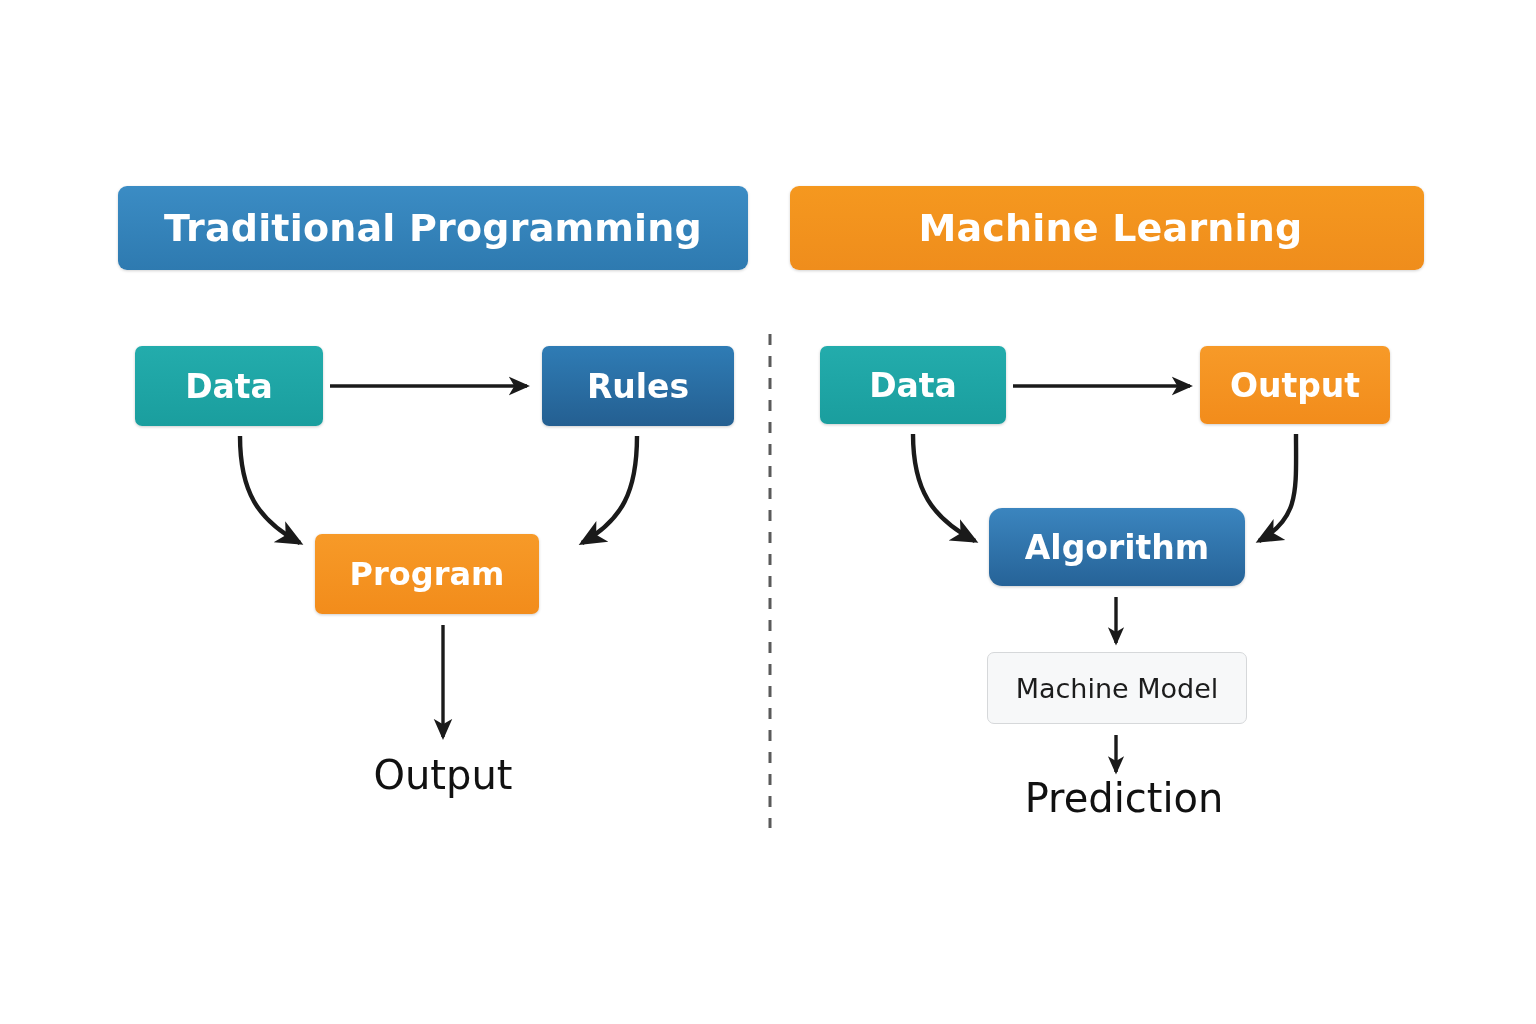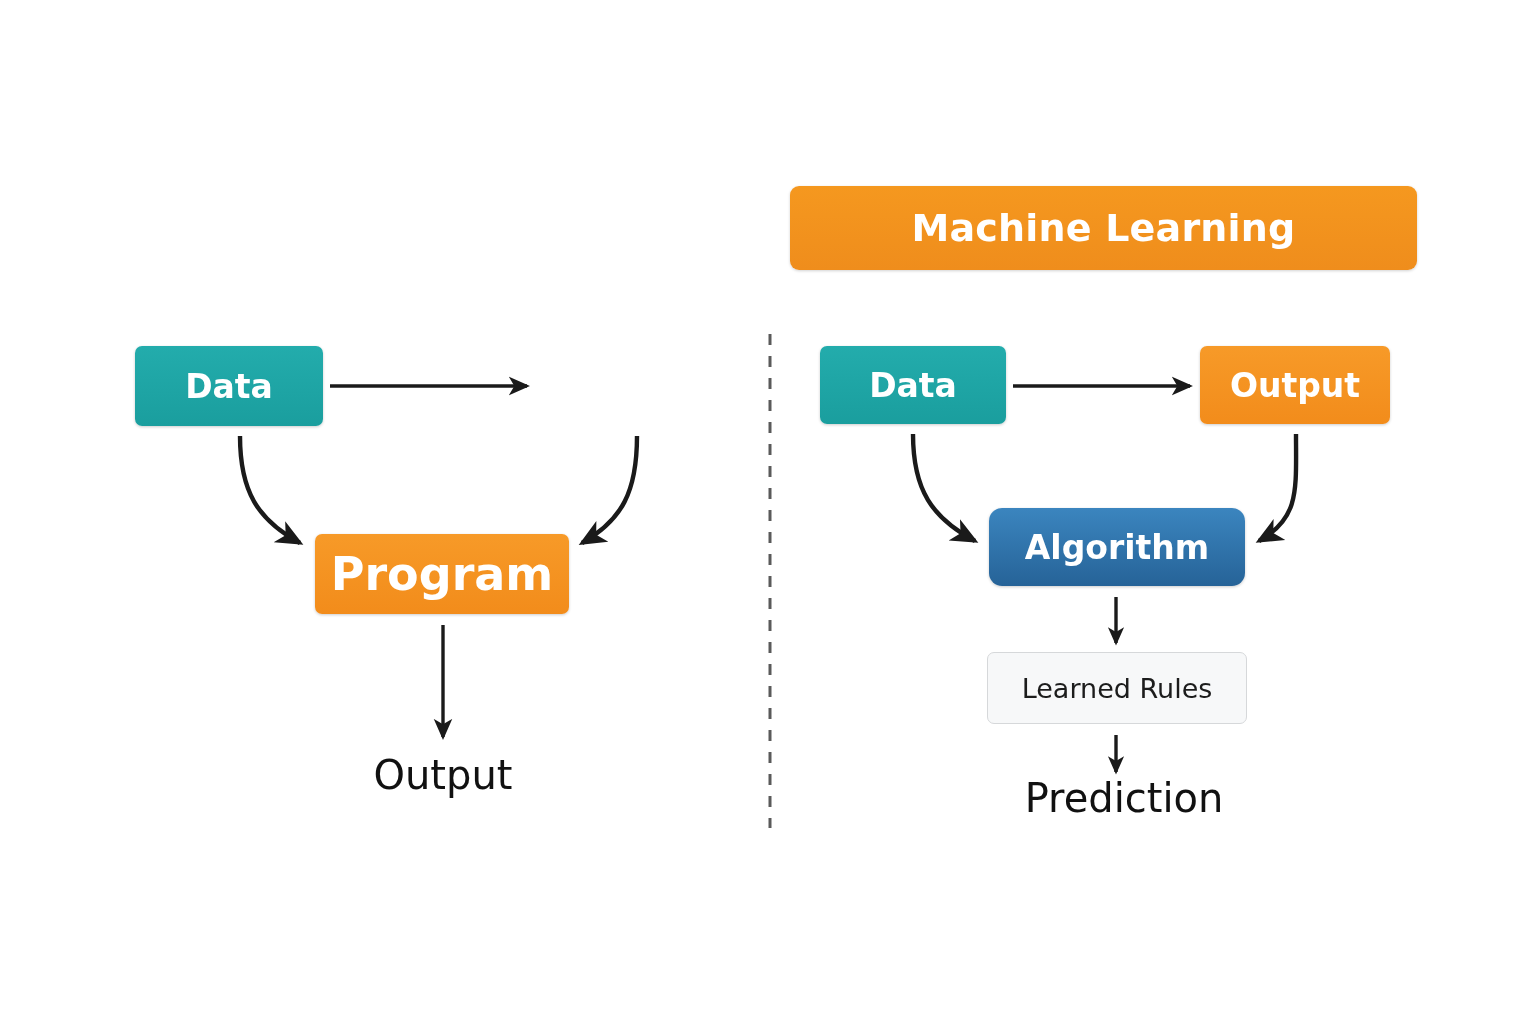--- a/index.html
+++ b/index.html
@@ -46,41 +46,42 @@
     left: 118px; top: 186px;
     width: 630px; height: 84px;
     font-size: 38px;
     background: linear-gradient(180deg,#3b8cc4 0%, #2e7ab0 100%);
   }
   #banner-right {
     left: 790px; top: 186px;
     width: 627px; height: 84px;
     font-size: 38px;
     background: linear-gradient(180deg,#f5981f 0%, #ef8d1c 100%);
+    padding-left: 7px;
   }
 
   
   .node {
     position: absolute;
     border-radius: 7px;
     display: flex;
     align-items: center;
     justify-content: center;
     color: #ffffff;
     font-weight: bold;
     box-shadow: 0 1px 3px rgba(0,0,0,0.20);
   }
   .node.teal   { background: linear-gradient(180deg,#23acac 0%, #1a9e9e 100%); }
   .node.blue   { background: linear-gradient(180deg,#2f7cb5 0%, #245f91 100%); }
   .node.blue2  { background: linear-gradient(180deg,#3b85bf 0%, #266398 100%); }
   .node.orange { background: linear-gradient(180deg,#f79a28 0%, #f28c1b 100%); }
 
   #node-data-left    { left: 135px;  top: 346px; width: 188px; height: 80px; font-size: 33px; }
   #node-rules        { left: 542px;  top: 346px; width: 192px; height: 80px; font-size: 33px; }
-  #node-program      { left: 315px;  top: 534px; width: 254px; height: 80px; font-size: 46px; }
+  #node-program      { left: 315px;  top: 534px; width: 224px; height: 80px; font-size: 32px; }
   #node-data-right   { left: 820px;  top: 346px; width: 186px; height: 78px; font-size: 33px; }
   #node-output-right { left: 1200px; top: 346px; width: 190px; height: 78px; font-size: 33px; }
   #node-algorithm    { left: 989px;  top: 508px; width: 256px; height: 78px; font-size: 33px; border-radius: 13px; }
 
   
   #node-learned-model {
     position: absolute;
     left: 987px; top: 652px;
     width: 258px; height: 70px;
     border: 1px solid #d6d8da;
@@ -134,33 +135,35 @@
 
     <path d="M 913 434 C 913 490, 932 518, 975 541" fill="none" stroke="#1a1a1a" stroke-width="4.4" marker-end="url(#ah)"></path>
 
     <path d="M 1296 434 C 1296 490, 1300 518, 1259 541" fill="none" stroke="#1a1a1a" stroke-width="4.4" marker-end="url(#ah)"></path>
 
     <line x1="1116" y1="597" x2="1116" y2="643" stroke="#1a1a1a" stroke-width="3.4" marker-end="url(#ah-sm)"></line>
 
     <line x1="1116" y1="735" x2="1116" y2="772" stroke="#1a1a1a" stroke-width="3.4" marker-end="url(#ah-sm)"></line>
   </svg>
 
+  <div class="banner" id="banner-left">Traditional Programming</div>
 
   <div class="banner" id="banner-right">Machine Learning</div>
 
   <div class="node teal" id="node-data-left">Data</div>
 
+  <div class="node blue" id="node-rules">Rules</div>
 
   <div class="node orange" id="node-program">Program</div>
 
   <div class="plain-label" id="label-output-left">Output</div>
 
   <div class="node teal" id="node-data-right">Data</div>
 
   <div class="node orange" id="node-output-right">Output</div>
 
   <div class="node blue2" id="node-algorithm">Algorithm</div>
 
-  <div id="node-learned-model">Learned Rules</div>
+  <div id="node-learned-model">Machine Model</div>
 
   <div class="plain-label" id="label-prediction">Prediction</div>
 
 </div>
 
 </body></html>

